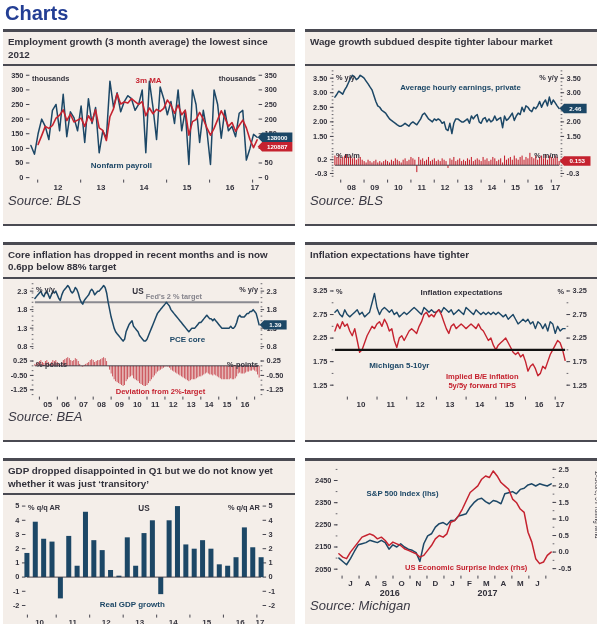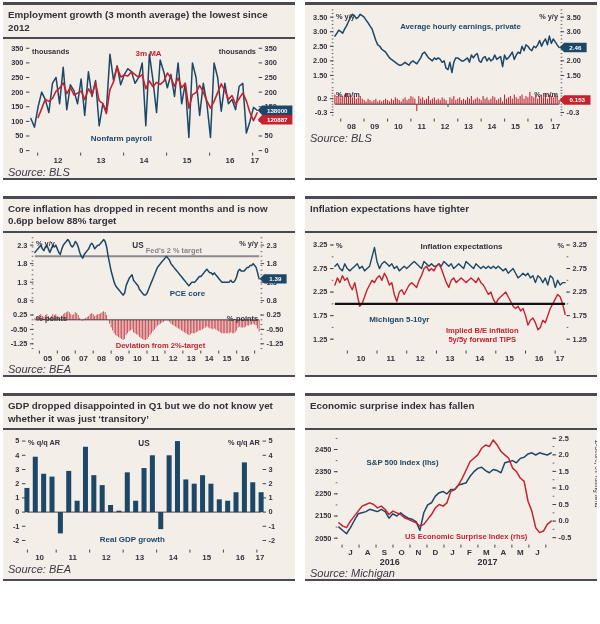--- a/index.html
+++ b/index.html
@@ -6,26 +6,27 @@
   body{width:600px;font-family:"Liberation Sans",sans-serif;-webkit-font-smoothing:antialiased;}
   .page{padding:2px 3px 6px 3px;}
   .page-title{font-size:20px;font-weight:800;color:#233e94;margin:0 0 5px 2px;line-height:1.1;}
   .grid{display:grid;grid-template-columns:1fr 1fr;column-gap:10px;row-gap:16px;}
   .panel{border-top:3px solid #4a4a52;border-bottom:2px solid #4a4a52;background:#f4eee9;}
   .panel-title{font-size:9.8px;font-weight:700;color:#33323c;padding:4px 6px 3px 5px;min-height:25px;
                border-bottom:2px solid #4a4a52;line-height:1.28;}
   .chart{padding:1px 0 0 0;}
   .chart svg{display:block;width:100%;height:auto;}
   svg text{font-family:"Liberation Sans",sans-serif;}
-  .source{font-size:11px;font-style:italic;color:#3a3944;padding:0 5px 0 5px;}
+  .source{font-size:13px;font-style:italic;color:#3a3944;padding:0 5px 16px 5px;}
 </style>
 </head>
 <body>
 
 <div class="page">
+  <h1 class="page-title">Charts</h1>
 
   <div class="grid">
 
     <section class="panel">
       <div class="panel-title">Employment growth (3 month average) the lowest since 2012</div>
       <div class="chart">
           <svg viewBox="0 0 293 126">
             <line x1="23" y1="8.282608695652174" x2="26.5" y2="8.282608695652174" stroke="#45444e" stroke-width="1"></line>
             <text x="20.5" y="10.682608695652174" font-size="7.4" fill="#34333d" text-anchor="end" font-weight="600">350</text>
             <line x1="23" y1="22.956521739130434" x2="26.5" y2="22.956521739130434" stroke="#45444e" stroke-width="1"></line>
@@ -79,20 +80,21 @@
             <text x="141.5" y="123.5" font-size="8" fill="#34333d" text-anchor="middle" font-weight="600">14</text>
             <text x="184.63" y="123.5" font-size="8" fill="#34333d" text-anchor="middle" font-weight="600">15</text>
             <text x="227.76" y="123.5" font-size="8" fill="#34333d" text-anchor="middle" font-weight="600">16</text>
             <text x="252.73" y="123.5" font-size="8" fill="#34333d" text-anchor="middle" font-weight="600">17</text>
           </svg>
         </div>
       <div class="source">Source: BLS</div>
     </section>
 
     <section class="panel">
+      <div class="panel-title">Wage growth subdued despite tighter labour market</div>
       <div class="chart">
           <svg viewBox="0 0 293 126">
             <line x1="25" y1="11.188164560485436" x2="28.5" y2="11.188164560485436" stroke="#45444e" stroke-width="1"></line>
             <text x="22.5" y="13.588164560485437" font-size="7.4" fill="#34333d" text-anchor="end" font-weight="600">3.50</text>
             <line x1="25" y1="25.809886989923726" x2="28.5" y2="25.809886989923726" stroke="#45444e" stroke-width="1"></line>
             <text x="22.5" y="28.209886989923724" font-size="7.4" fill="#34333d" text-anchor="end" font-weight="600">3.00</text>
             <line x1="25" y1="40.43160941936202" x2="28.5" y2="40.43160941936202" stroke="#45444e" stroke-width="1"></line>
             <text x="22.5" y="42.83160941936202" font-size="7.4" fill="#34333d" text-anchor="end" font-weight="600">2.50</text>
             <line x1="25" y1="55.053331848800305" x2="28.5" y2="55.053331848800305" stroke="#45444e" stroke-width="1"></line>
             <text x="22.5" y="57.4533318488003" font-size="7.4" fill="#34333d" text-anchor="end" font-weight="600">2.00</text>
@@ -760,21 +762,20 @@
             <text x="170.875" y="129.5" font-size="8" fill="#34333d" text-anchor="middle" font-weight="600">14</text>
             <text x="204.48" y="129.5" font-size="8" fill="#34333d" text-anchor="middle" font-weight="600">15</text>
             <text x="238.085" y="129.5" font-size="8" fill="#34333d" text-anchor="middle" font-weight="600">16</text>
             <text x="257.825" y="129.5" font-size="8" fill="#34333d" text-anchor="middle" font-weight="600">17</text>
           </svg>
         </div>
       <div class="source">Source: BEA</div>
     </section>
 
     <section class="panel">
-      <div class="panel-title">Economic surprise index has fallen</div>
       <div class="chart">
           <svg viewBox="0 0 293 136">
             <line x1="29" y1="18.57142857142857" x2="32.5" y2="18.57142857142857" stroke="#45444e" stroke-width="1"></line>
             <text x="26.5" y="20.971428571428568" font-size="7.4" fill="#34333d" text-anchor="end" font-weight="600">2450</text>
             <line x1="29" y1="40.816326530612244" x2="32.5" y2="40.816326530612244" stroke="#45444e" stroke-width="1"></line>
             <text x="26.5" y="43.21632653061224" font-size="7.4" fill="#34333d" text-anchor="end" font-weight="600">2350</text>
             <line x1="29" y1="63.06122448979591" x2="32.5" y2="63.06122448979591" stroke="#45444e" stroke-width="1"></line>
             <text x="26.5" y="65.46122448979591" font-size="7.4" fill="#34333d" text-anchor="end" font-weight="600">2250</text>
             <line x1="29" y1="85.3061224489796" x2="32.5" y2="85.3061224489796" stroke="#45444e" stroke-width="1"></line>
             <text x="26.5" y="87.7061224489796" font-size="7.4" fill="#34333d" text-anchor="end" font-weight="600">2150</text>

